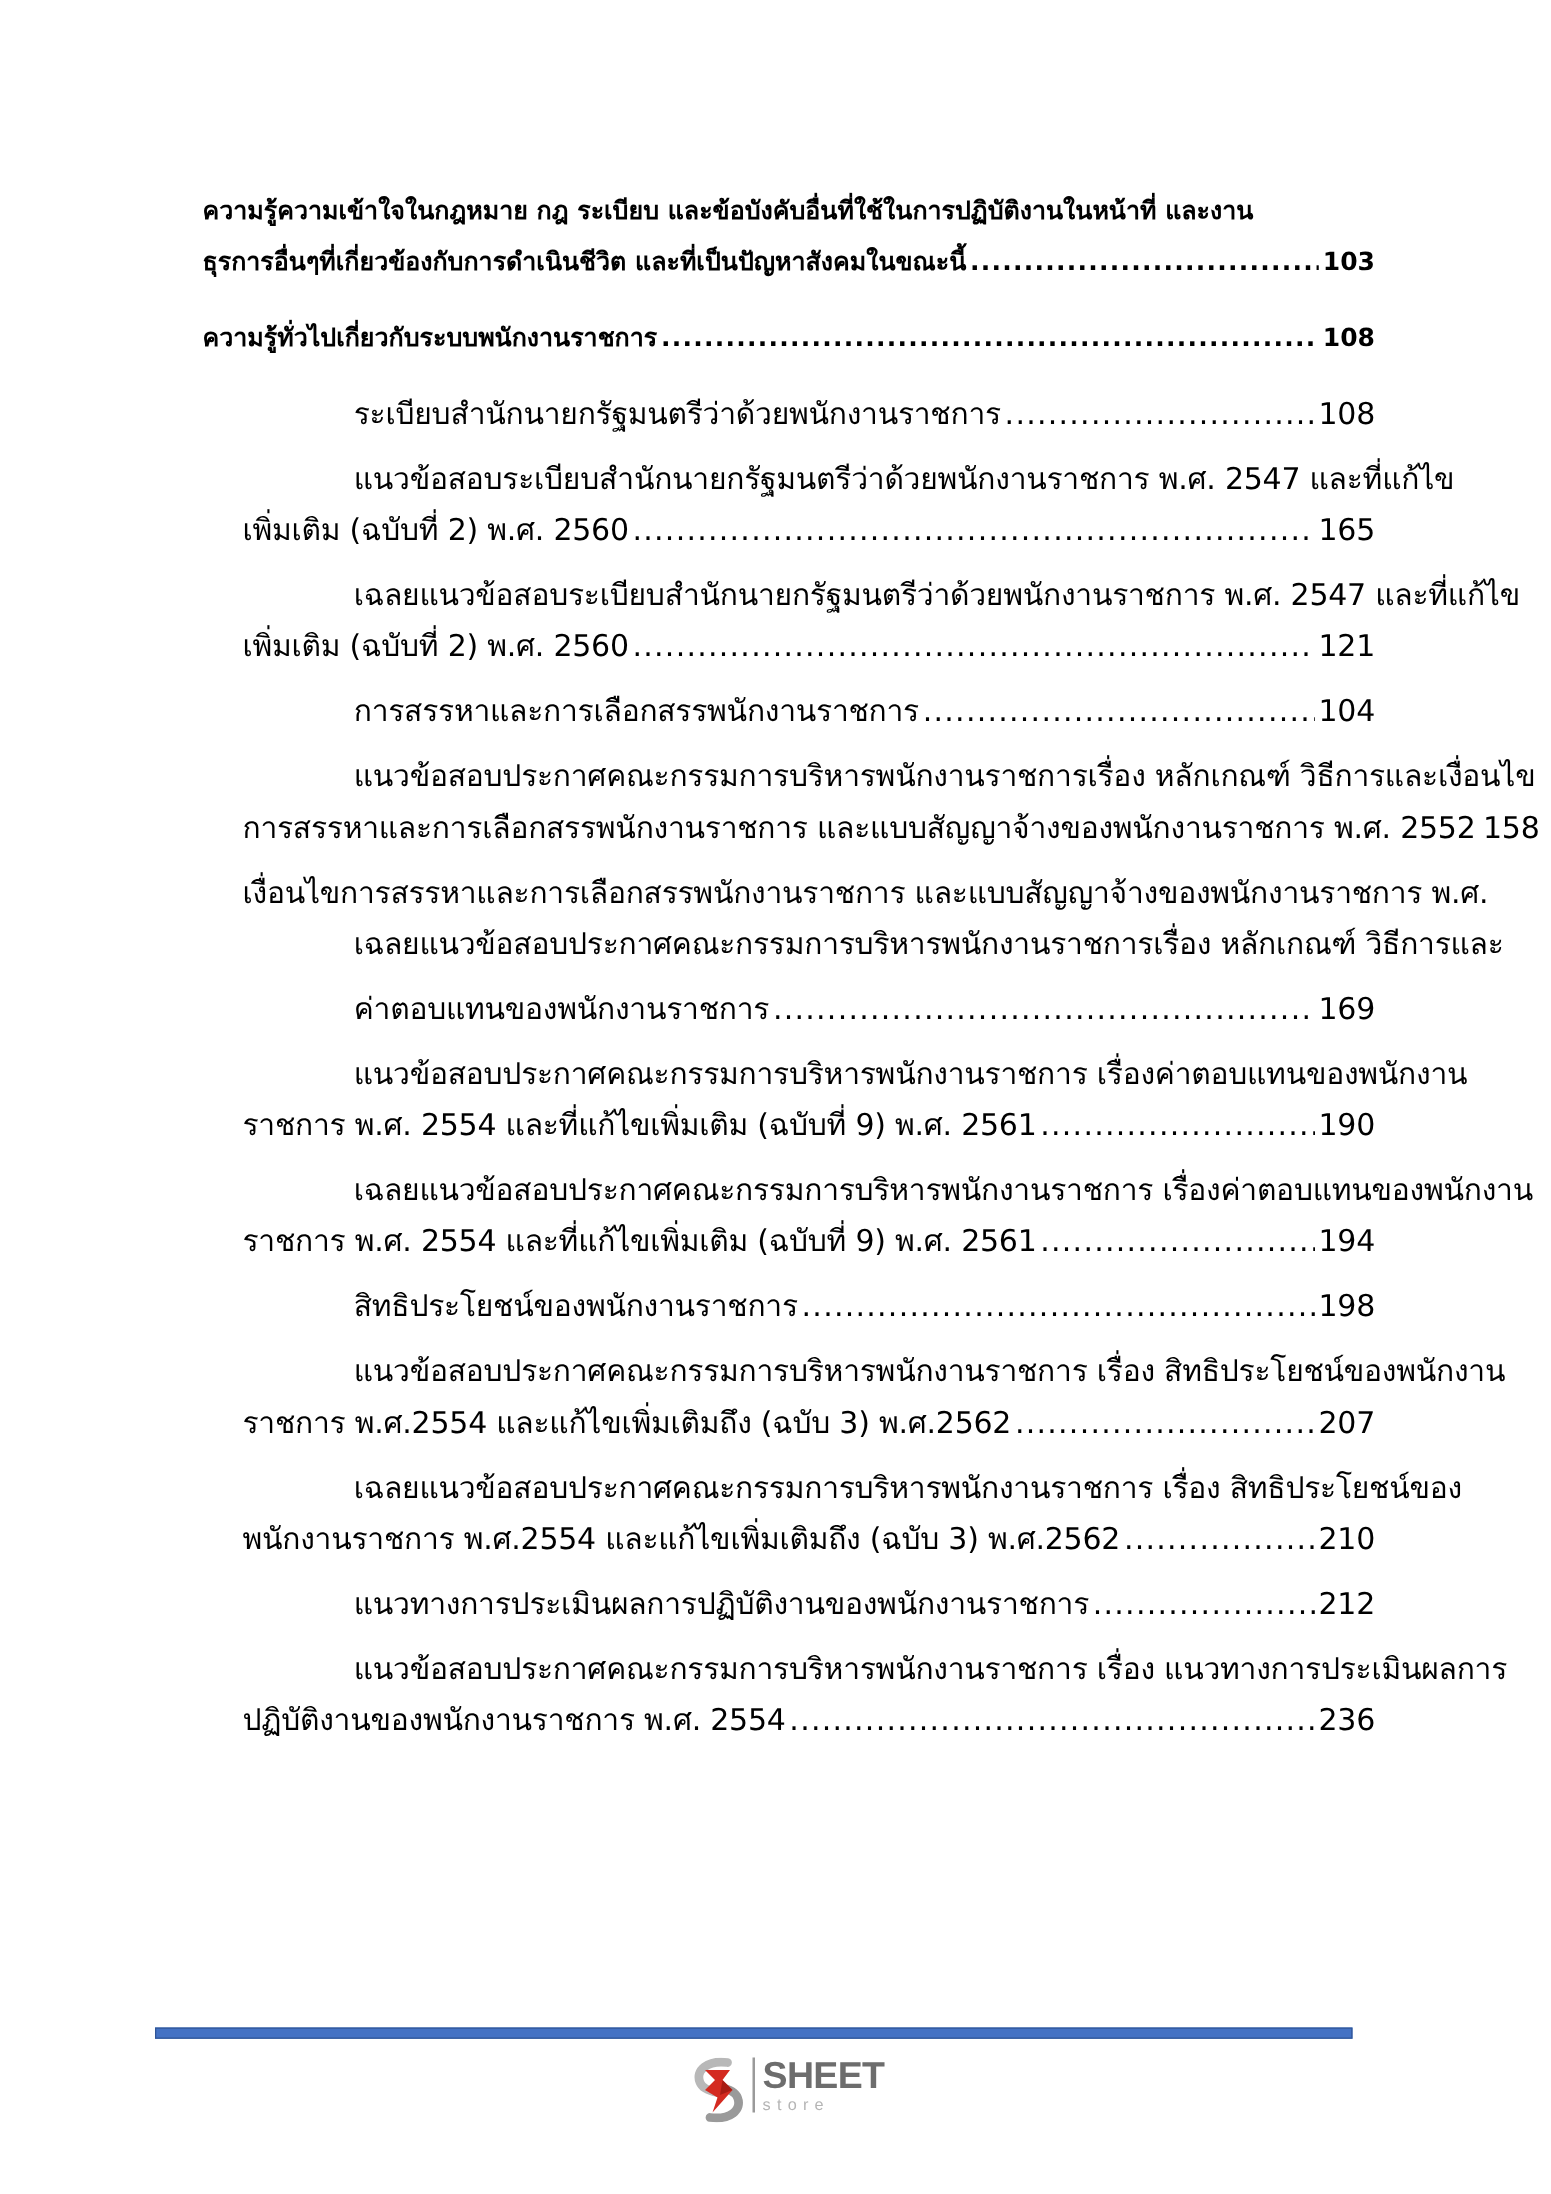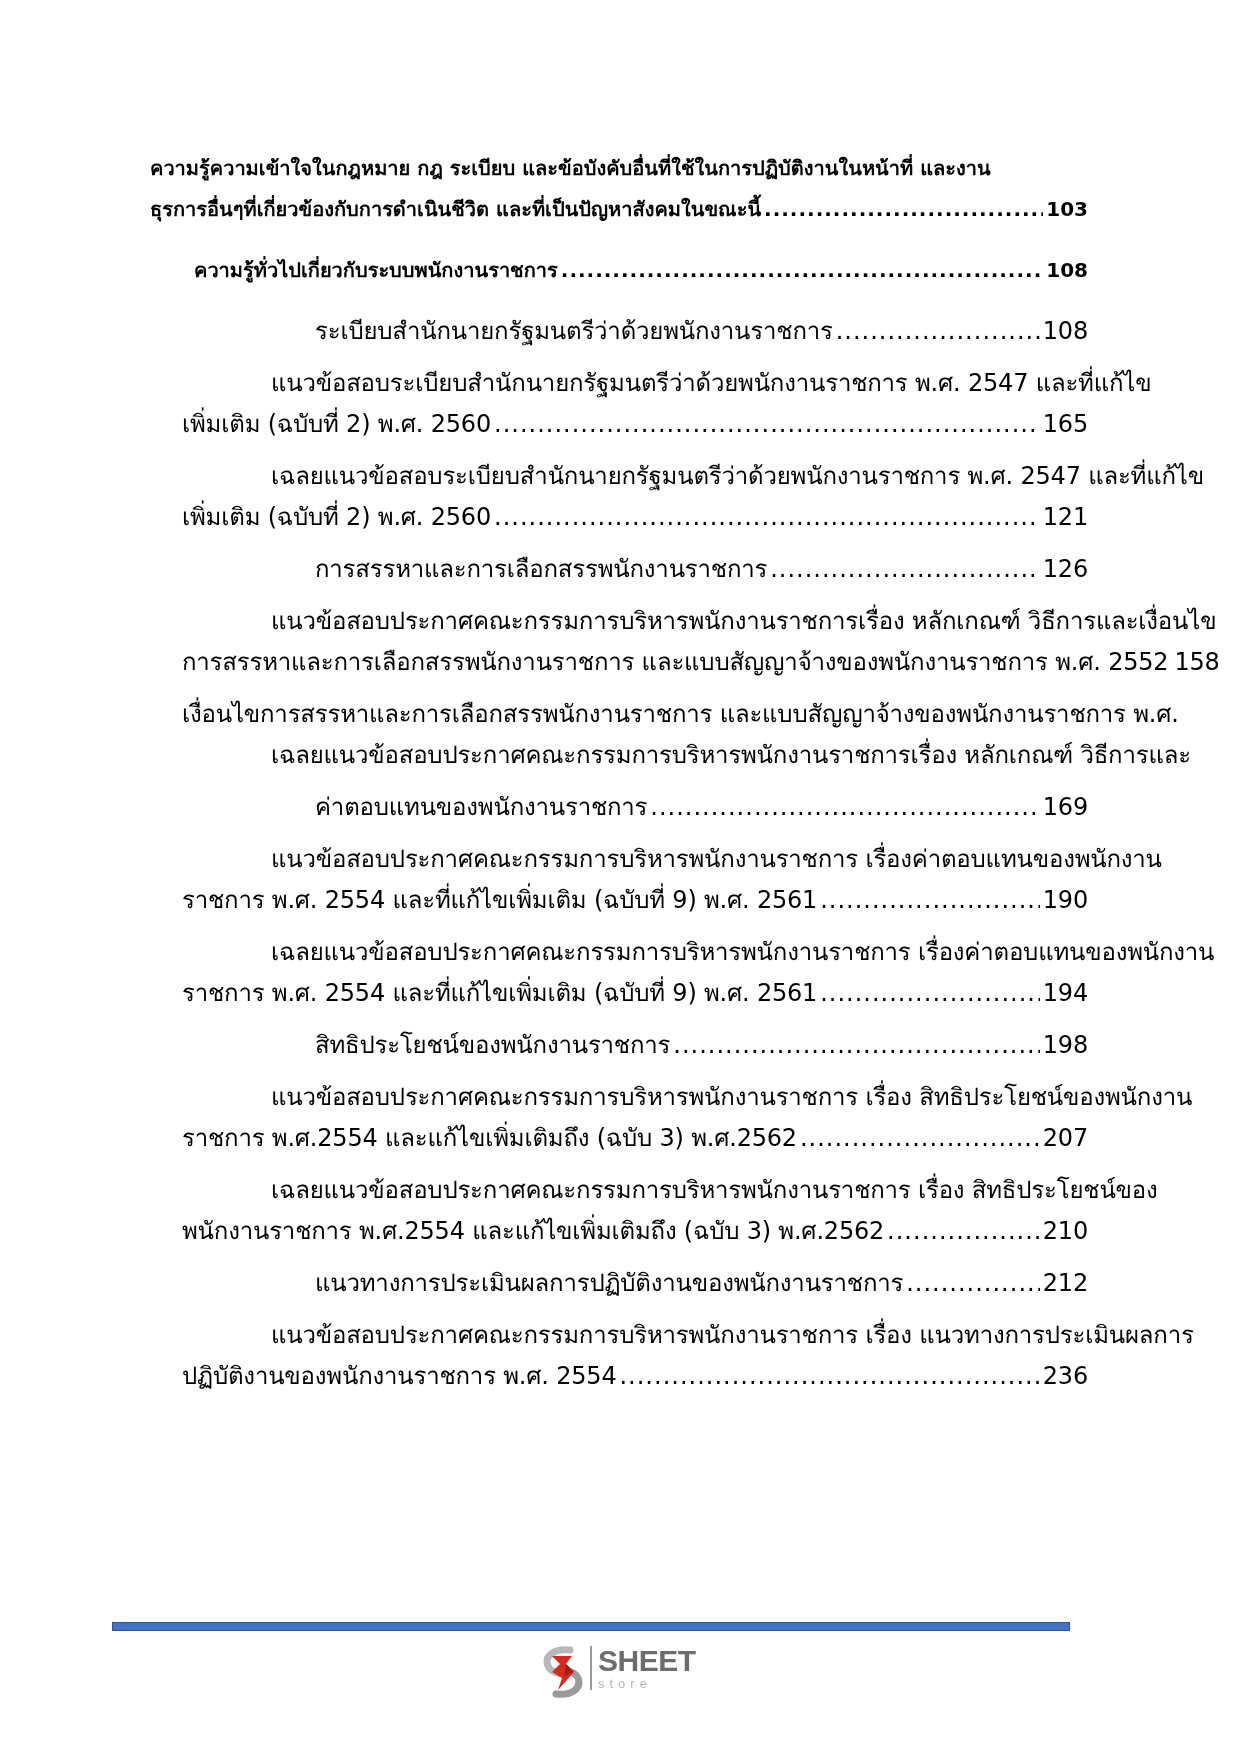--- a/index.html
+++ b/index.html
@@ -9,21 +9,21 @@
       background: #ffffff;
       overflow: hidden;
     }
     body {
       position: relative;
       font-family: "DejaVu Sans", "Liberation Sans", sans-serif;
       color: #000000;
     }
     .page {
       position: absolute;
-      left: 0; top: 0;
+      left: 12px; top: 0;
       width: 1106px; height: 1755px;
     }
     .toc {
       position: absolute;
       left: 150px;
       top: 148px;
       width: 938px;
     }
     .entry {
       position: relative;
@@ -56,21 +56,21 @@
       flex: 1 1 auto;
       overflow: hidden;
       white-space: nowrap;
       margin: 0 3px;
       letter-spacing: 1px;
     }
     .entry .last-line .leader::after {
       content: "........................................................................................................................................................................................................................................................................................";
     }
     .entry .last-line .pg { flex: 0 0 auto; text-align: right; }
-    .entry.single .last-line { padding-left: 89px; margin-left: 44px; }
+    .entry.single .last-line { padding-left: 89px; }
     .entry.lvl1.single .last-line { padding-left: 0; }
 
     .gap-s { height: 20px; }
     .gap-m { height: 11px; }
 
     .footer-rule {
       position: absolute;
       left: 112px;
       top: 1622px;
       width: 958px;
@@ -161,21 +161,21 @@
           <span class="txt">เพิ่มเติม (ฉบับที่ 2) พ.ศ. 2560</span>
           <span class="leader"></span>
           <span class="pg">121</span>
         </span>
       </div>
       <div class="gap-m"></div>
       <div class="entry lvl2 single">
         <span class="line last-line">
           <span class="txt">การสรรหาและการเลือกสรรพนักงานราชการ</span>
           <span class="leader"></span>
-          <span class="pg">126</span>
+          <span class="pg">104</span>
         </span>
       </div>
       <div class="gap-m"></div>
       <div class="entry lvl2">
         <span class="line first-line">แนวข้อสอบประกาศคณะกรรมการบริหารพนักงานราชการเรื่อง หลักเกณฑ์ วิธีการและเงื่อนไข</span>
         <span class="line last-line">
           <span class="txt">การสรรหาและการเลือกสรรพนักงานราชการ และแบบสัญญาจ้างของพนักงานราชการ พ.ศ. 2552</span>
           <span class="leader"></span>
           <span class="pg">158</span>
         </span>

